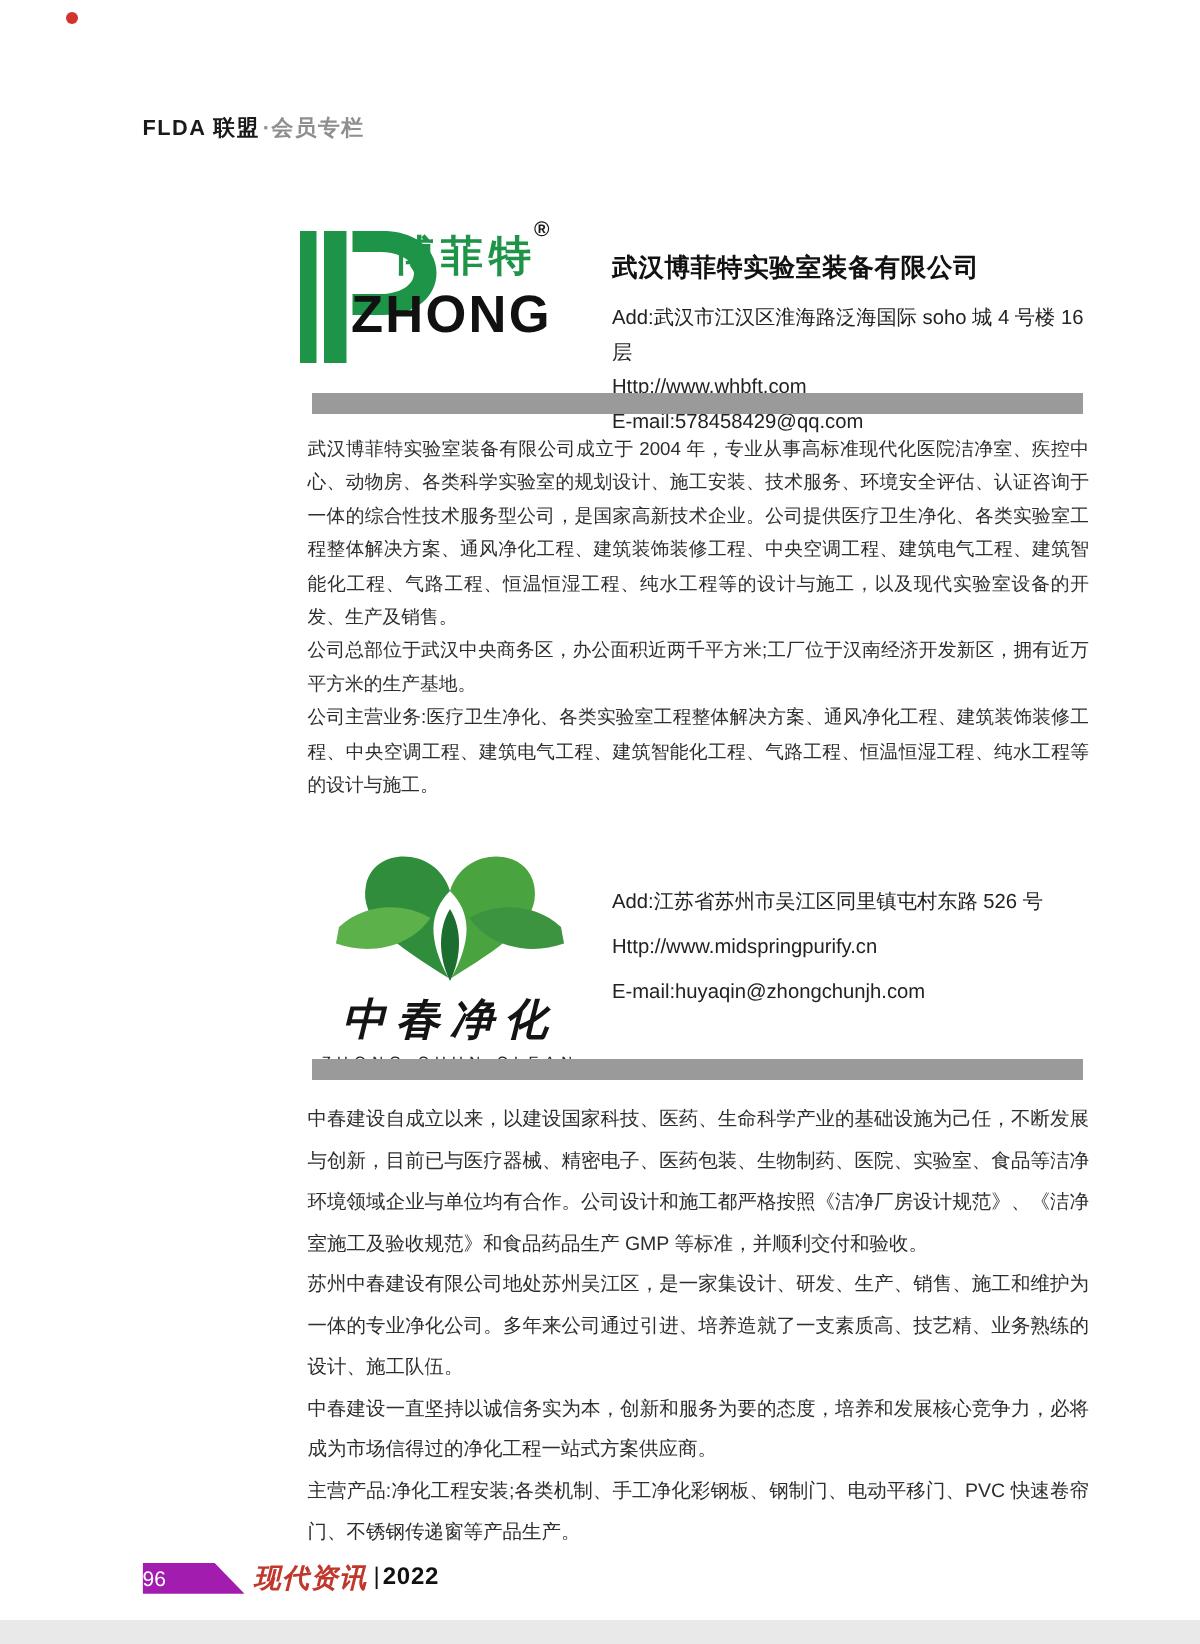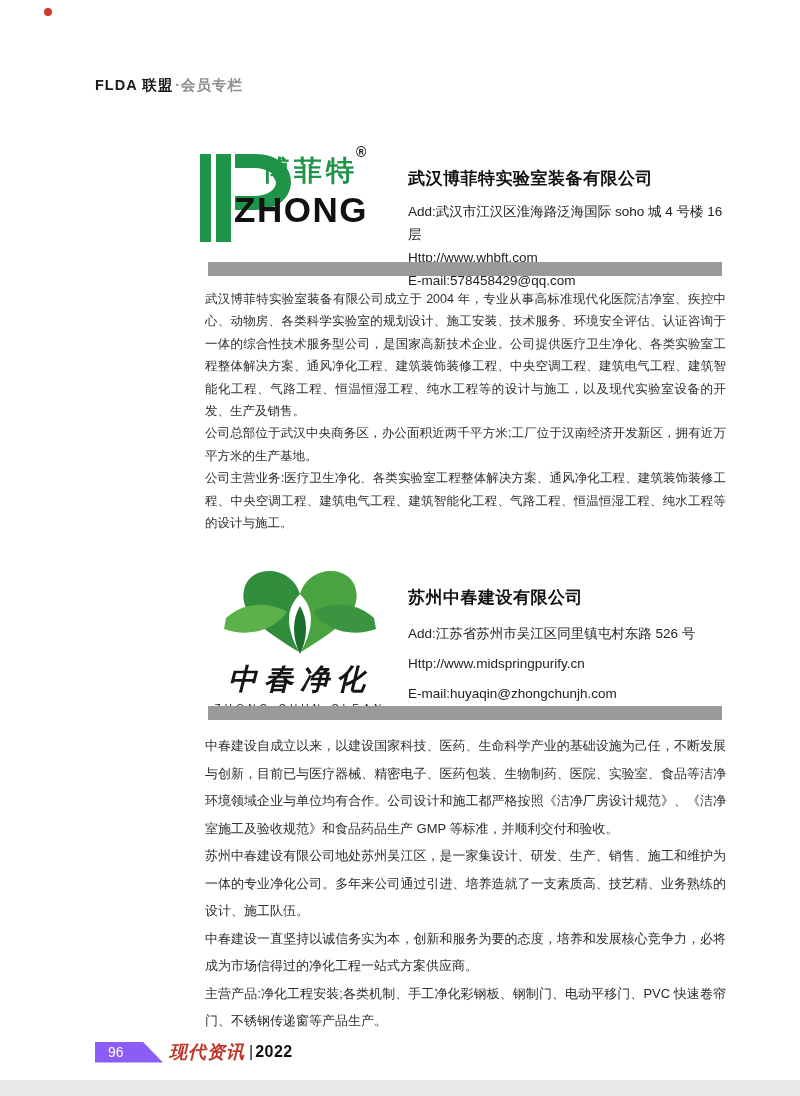--- a/index.html
+++ b/index.html
@@ -37,22 +37,22 @@
   .desc p{margin:0;}
   .desc-1{top:288px;font-size:12.5px;line-height:22.4px;}
   .desc-2{top:732px;font-size:13px;line-height:27.5px;}
   
   .logo-zc{position:absolute;left:200px;top:556px;width:200px;height:150px;text-align:center;}
   .logo-zc .lotus{display:block;margin:0 auto;}
   .logo-calli{font-family:"DejaVu Serif","Liberation Serif",serif;font-style:italic;font-weight:bold;font-size:29px;color:#141414;letter-spacing:7px;margin-top:2px;white-space:nowrap;}
   .logo-en{font-size:10px;color:#222;letter-spacing:4.2px;margin-top:3px;white-space:nowrap;}
   
   .footer{position:absolute;left:95px;top:1040px;display:flex;align-items:center;}
-  .page-tag{width:68px;height:21px;background:#8b5cf6;clip-path:polygon(0 0,70% 0,100% 100%,0 100%);
-    color:#fff;font-size:14px;display:flex;align-items:center;padding-left:13px;box-sizing:border-box;}
+  .page-tag{width:68px;height:21px;background:#a21caf;clip-path:polygon(0 0,70% 0,100% 100%,0 100%);
+    color:#fff;font-size:14px;display:flex;align-items:center;box-sizing:border-box;}
   .mag{font-family:"DejaVu Serif","Liberation Serif",serif;font-style:italic;font-weight:bold;
     font-size:18px;color:#c0372c;margin-left:6px;letter-spacing:1px;}
   .fdiv{color:#111;font-size:16px;margin:0 2px 0 4px;font-weight:normal;}
   .fyear{font-size:16px;font-weight:bold;color:#111;letter-spacing:0.5px;}
 </style>
 </head>
 <body>
 
 <div class="page">
 
@@ -95,21 +95,20 @@
       <path d="M84 38 C93 8 135 8 140 34 C145 58 120 74 85 96 C99 70 98 52 84 38 Z" fill="#49a33f"></path>
       <path d="M84 50 C76 63 76 82 84 98 C92 82 92 63 84 50 Z" fill="#1c6e2f"></path>
       <path d="M10 62 C28 45 55 46 71 56 C57 76 30 81 8 73 Z" fill="#5cb14a"></path>
       <path d="M158 62 C140 45 113 46 97 56 C111 76 138 81 160 73 Z" fill="#3c9440"></path>
     </svg>
     <div class="logo-calli">中春净化</div>
     <div class="logo-en">ZHONG CHUN CLEAN</div>
   </div>
 
   <div class="info info-2">
-    <p class="cname">苏州中春建设有限公司</p>
     <div class="iline">Add:江苏省苏州市吴江区同里镇屯村东路 526 号</div>
     <div class="iline">Http://www.midspringpurify.cn</div>
     <div class="iline">E-mail:huyaqin@zhongchunjh.com</div>
   </div>
 
   <div class="bar bar-2"></div>
 
   <div class="desc desc-2">
     <p>中春建设自成立以来，以建设国家科技、医药、生命科学产业的基础设施为己任，不断发展与创新，目前已与医疗器械、精密电子、医药包装、生物制药、医院、实验室、食品等洁净环境领域企业与单位均有合作。公司设计和施工都严格按照《洁净厂房设计规范》、《洁净室施工及验收规范》和食品药品生产 GMP 等标准，并顺利交付和验收。</p>
     <p>苏州中春建设有限公司地处苏州吴江区，是一家集设计、研发、生产、销售、施工和维护为一体的专业净化公司。多年来公司通过引进、培养造就了一支素质高、技艺精、业务熟练的设计、施工队伍。</p>

